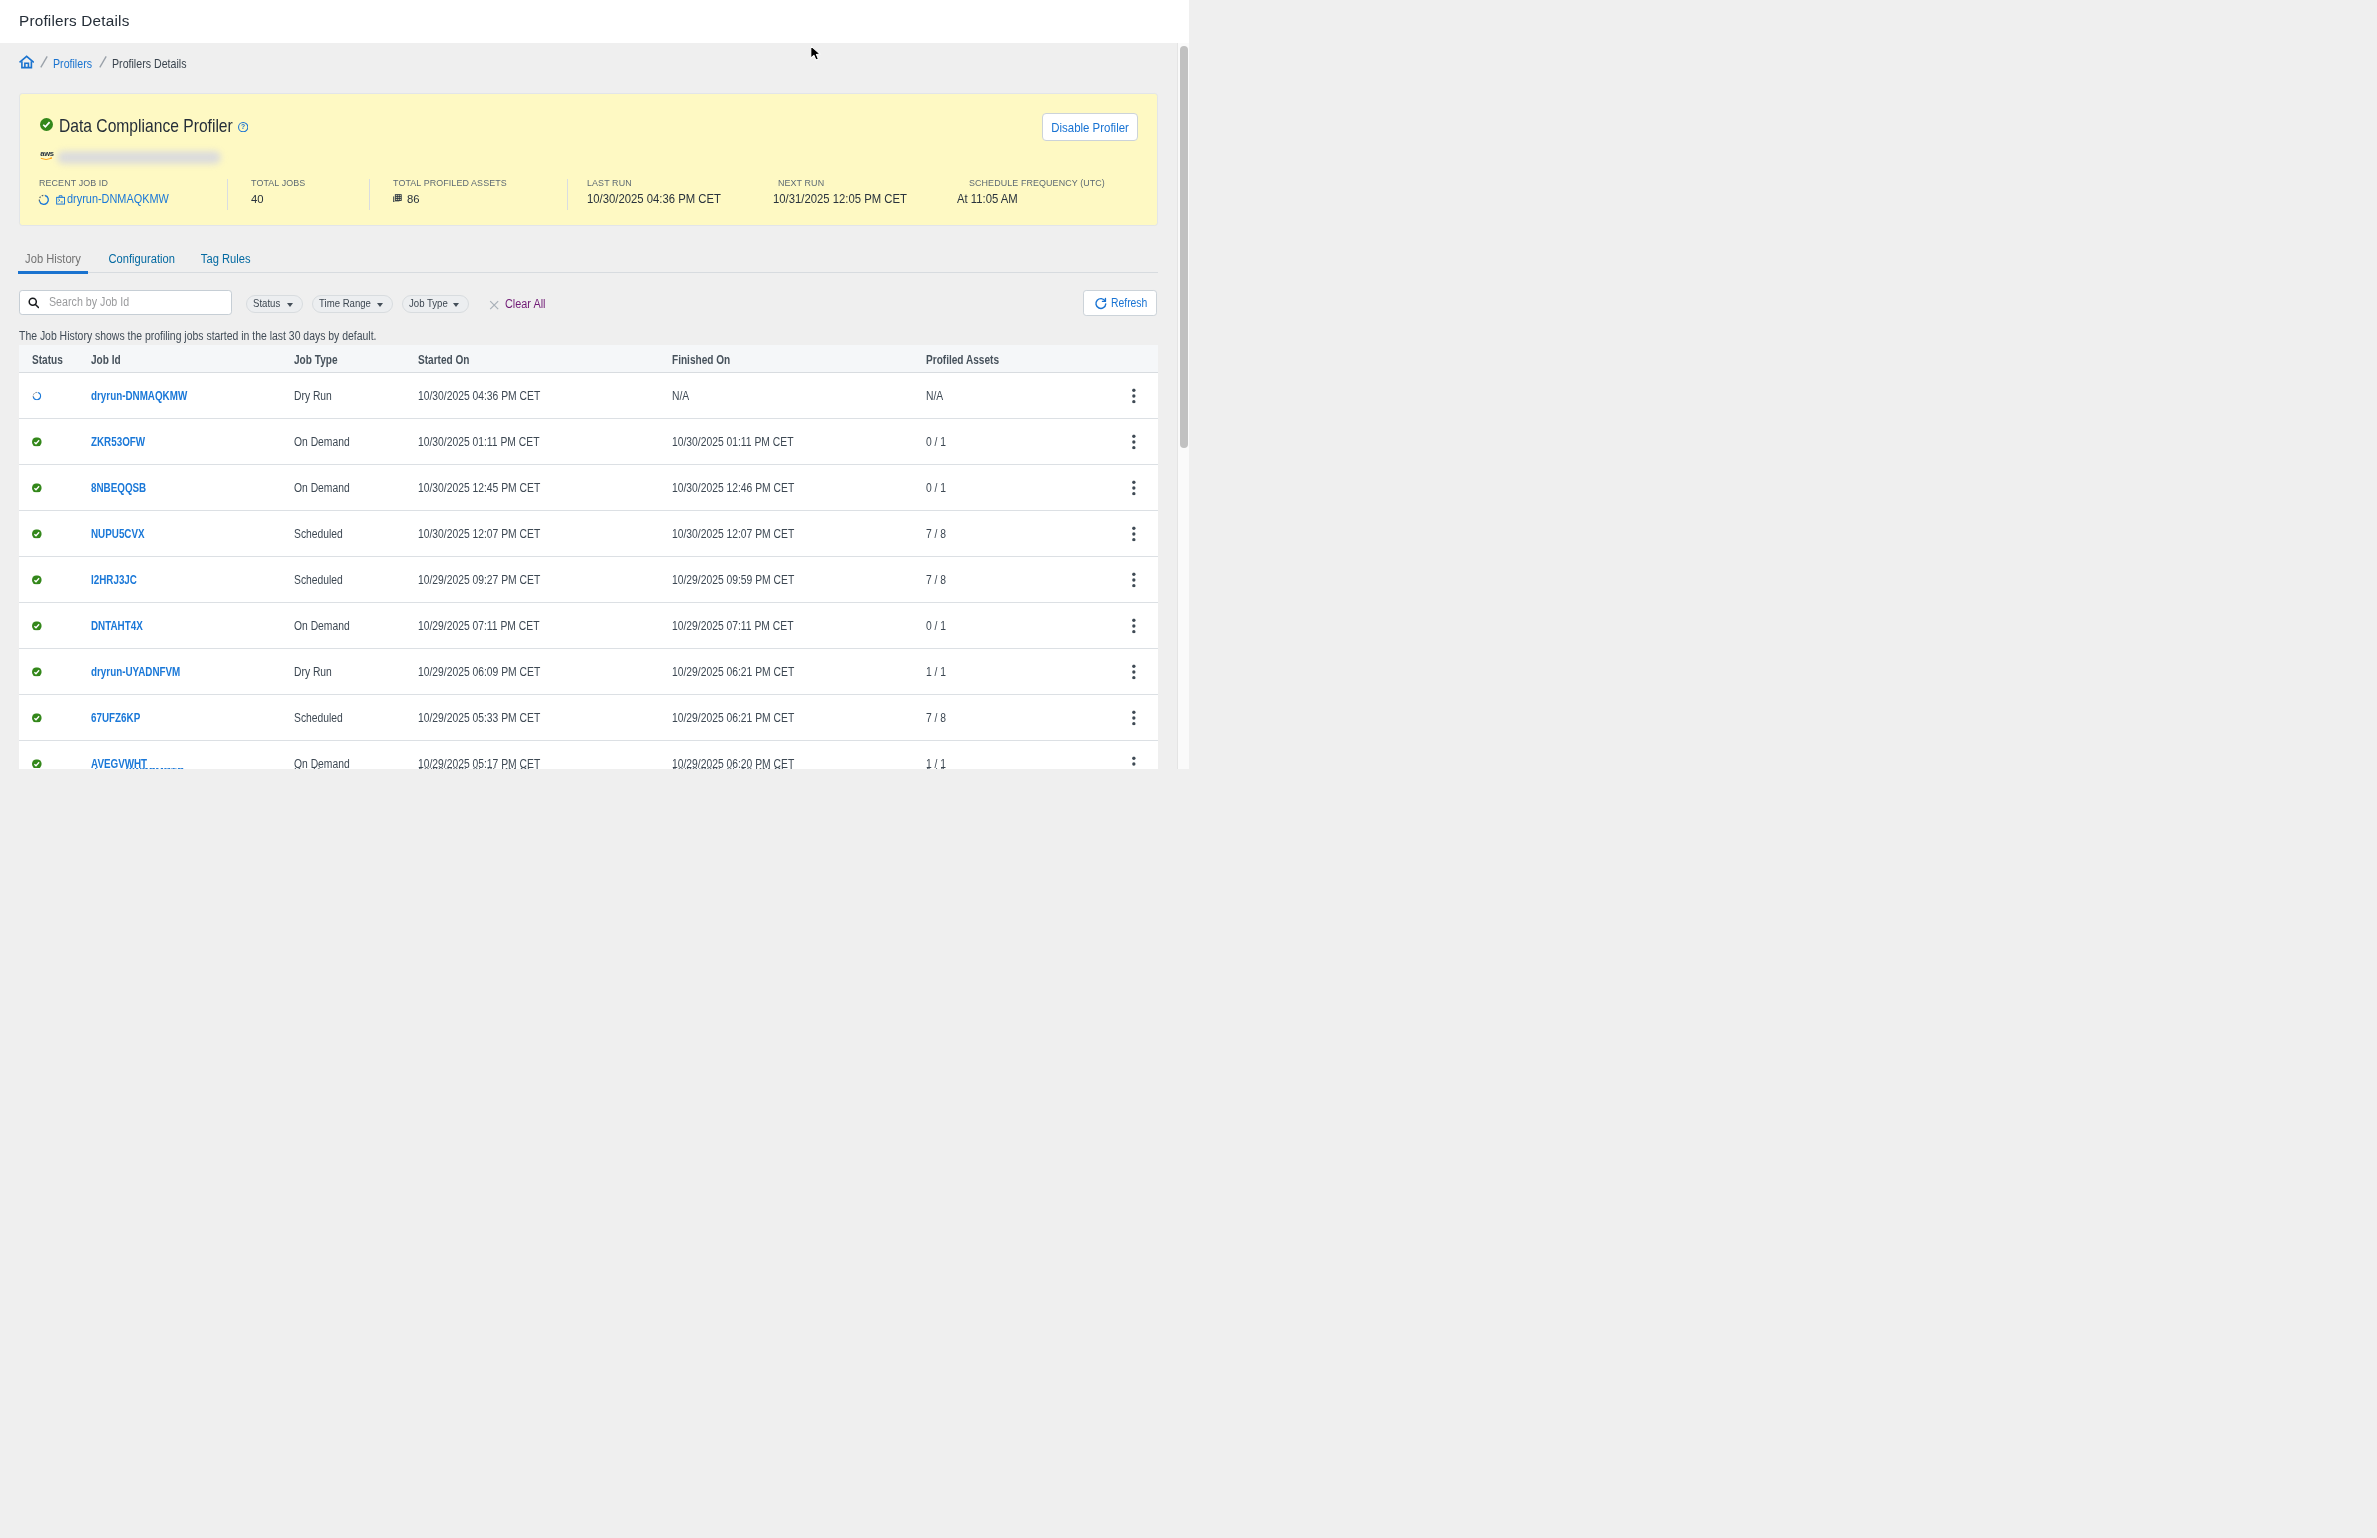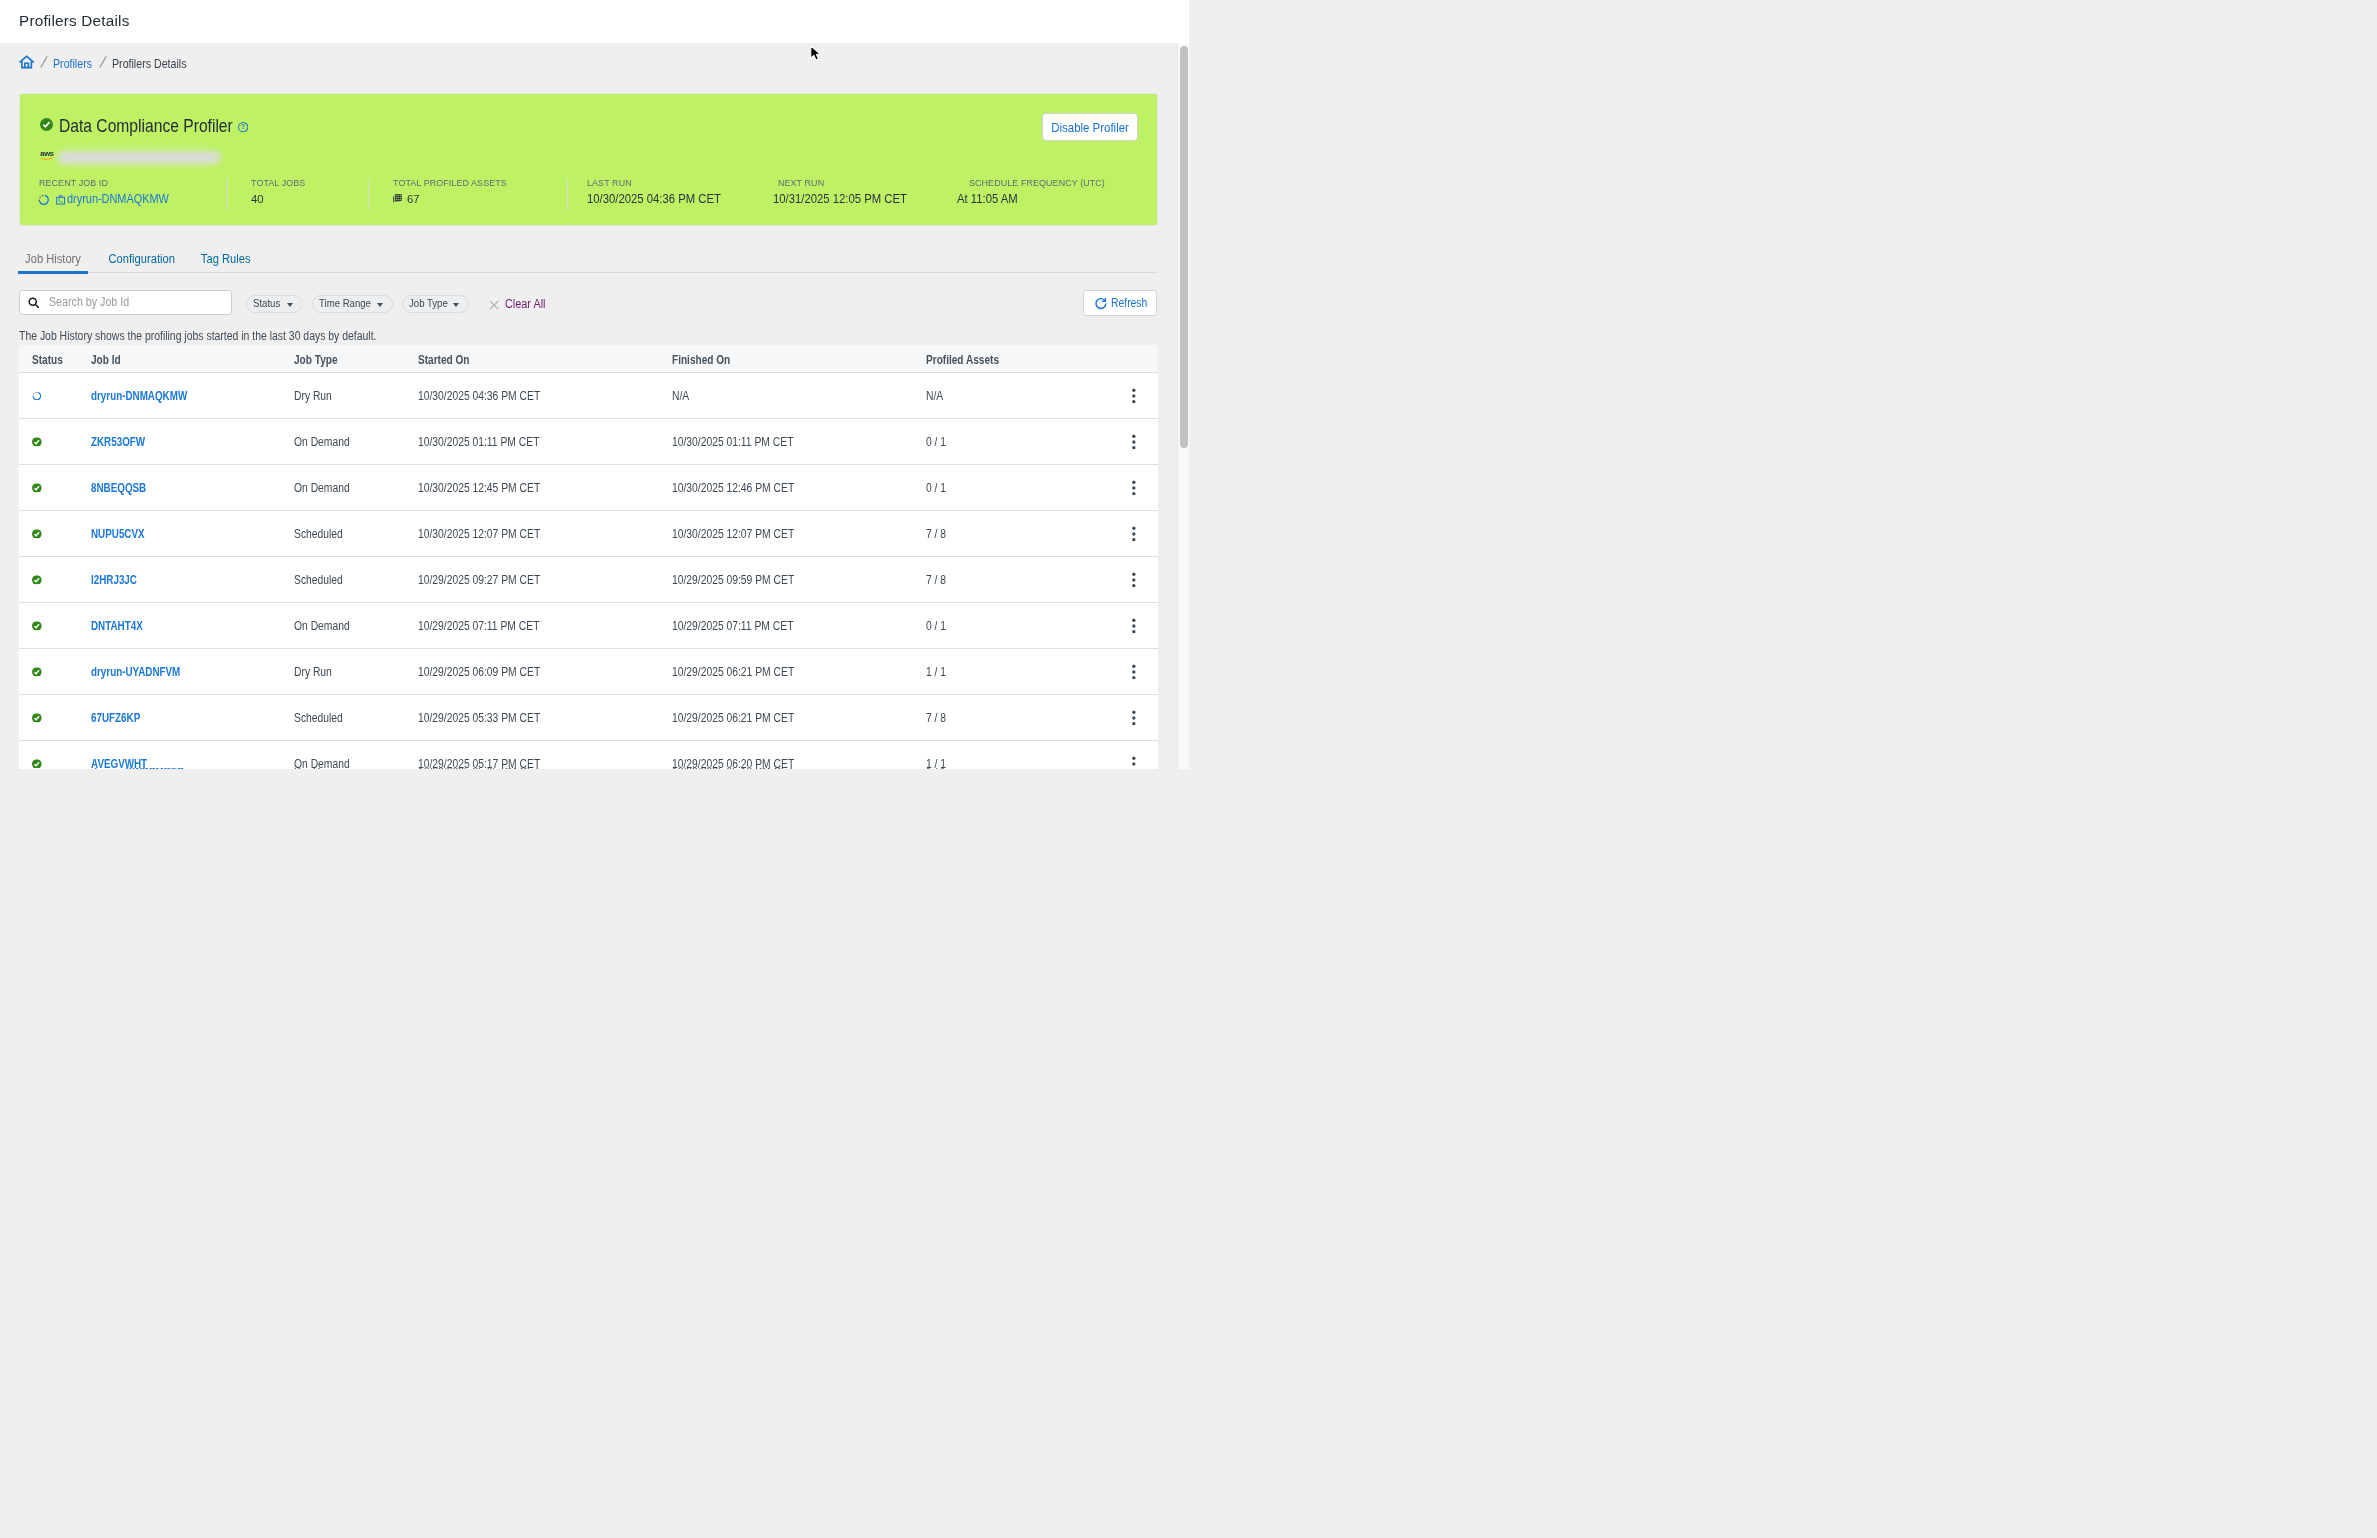--- a/index.html
+++ b/index.html
@@ -18,21 +18,21 @@
   
   .crumbs { position:absolute; left:19.3px; top:56px; height:14.5px; font-size:13.3px; }
   .crumbs > * { position:absolute; top:0; }
   .crumbs .sep { color:#99a0a8; }
   .crumbs a { color:#1a73cf; text-decoration:none; }
   .crumbs .cur { color:#3a444e; }
   .crumbs .tx { display:inline-block; transform:scaleX(0.8); transform-origin:0 0; white-space:nowrap; }
   .crumbs svg { display:block; }
 
   
-  .card { position:absolute; left:19px; top:93px; width:1139px; height:133px; background:#bef264; border:0.8px solid #e2e5e9; border-radius:3.2px;text-decoration:underline; }
+  .card { position:absolute; left:19px; top:93px; width:1139px; height:133px; background:#fef9c3; border:0.8px solid #e2e5e9; border-radius:3.2px;text-decoration:underline; }
   .ctitle { position:absolute; left:39px; top:21px; font-size:18.5px; line-height:21px; font-weight:400; color:#252e38; white-space:nowrap; transform:scaleX(0.845); transform-origin:0 0; }
   .disable-btn { position:absolute; left:1022px; top:18.5px; width:96px; height:28px; background:#fff; border:0.8px solid #ccd3d9; border-radius:4px; color:#1873d3; font-size:13px; text-align:center; line-height:28px; }
   .disable-btn span { display:inline-block; transform:scaleX(0.88); transform-origin:50% 50%; }
   .aws-row { position:absolute; left:20px; top:55px; height:17.7px; }
   .blur-pill { position:absolute; left:16.5px; top:2px; width:164px; height:13.3px; border-radius:7.2px; background:#dcdcdc; filter:blur(3.2px); }
   .stats { position:absolute; left:0; top:85px; width:100%; height:35px; }
   .stat-label { position:absolute; top:-1.6px; font-size:9.6px; color:#5d6a74; letter-spacing:0.1px; font-weight:400; transform:scaleX(0.93); transform-origin:0 0; white-space:nowrap; }
   .stat-value { position:absolute; top:13.3px; font-size:13px; line-height:14.5px; color:#29333d; white-space:nowrap; }
   .stat-value .t { transform-origin:0 50%; }
   .vdiv { position:absolute; top:0px; width:0.8px; height:31px; background:#d9dde1; }
@@ -139,21 +139,21 @@
     <div class="vdiv" style="left:207px"></div>
     <div class="stat-label" style="left:231px">TOTAL JOBS</div>
     <div class="stat-value" style="left:231px;font-size:11.3px;top:12.5px">40</div>
     <div class="vdiv" style="left:349px"></div>
     <div class="stat-label" style="left:373px">TOTAL PROFILED ASSETS</div>
     <svg class="abs" style="left:373px;top:14.7px" width="8.8" height="8.8" viewBox="0 0 12 12" fill="none" stroke="#2b3640" stroke-width="1.25">
         <rect x="3.2" y="0.9" width="8" height="8"></rect>
         <path d="M3.2 3.57 H11.2 M3.2 6.24 H11.2 M5.87 0.9 V8.9 M8.54 0.9 V8.9"></path>
         <path d="M0.9 3.3 V11.1 H8.7"></path>
     </svg>
-    <div class="stat-value" style="left:387px;font-size:11.3px;top:12.5px">67</div>
+    <div class="stat-value" style="left:387px;font-size:11.3px;top:12.5px">86</div>
     <div class="vdiv" style="left:547px"></div>
     <div class="stat-label" style="left:567px">LAST RUN</div>
     <div class="stat-value" style="left:567px"><span class="t">10/30/2025 04:36 PM CET</span></div>
     <div class="stat-label" style="left:758px">NEXT RUN</div>
     <div class="stat-value" style="left:753px"><span class="t">10/31/2025 12:05 PM CET</span></div>
     <div class="stat-label" style="left:949px">SCHEDULE FREQUENCY (UTC)</div>
     <div class="stat-value" style="left:937px"><span class="t">At 11:05 AM</span></div>
   </div>
 </div>
 

